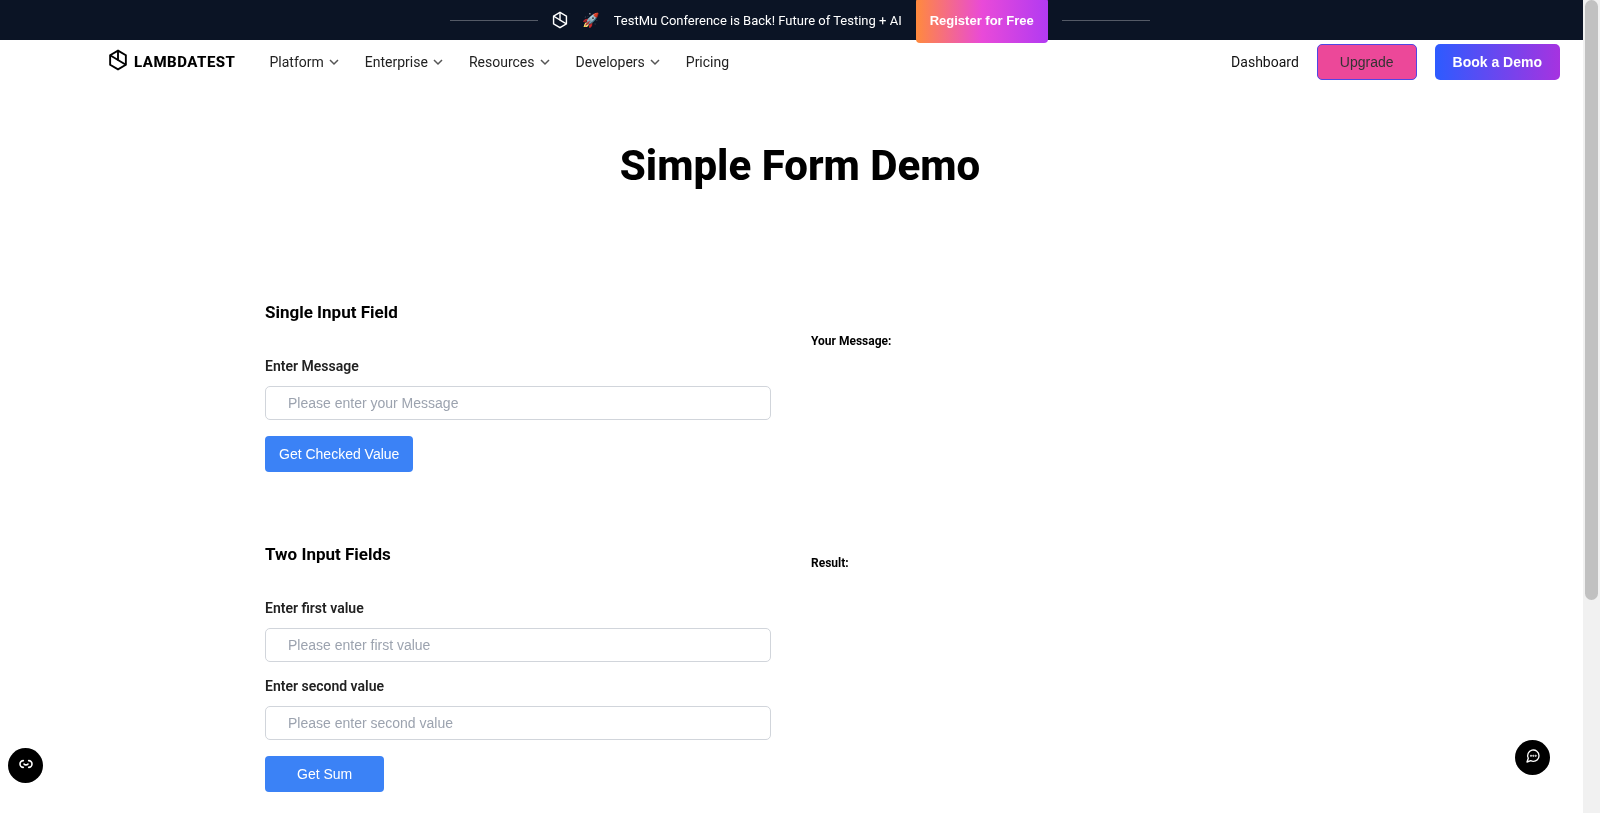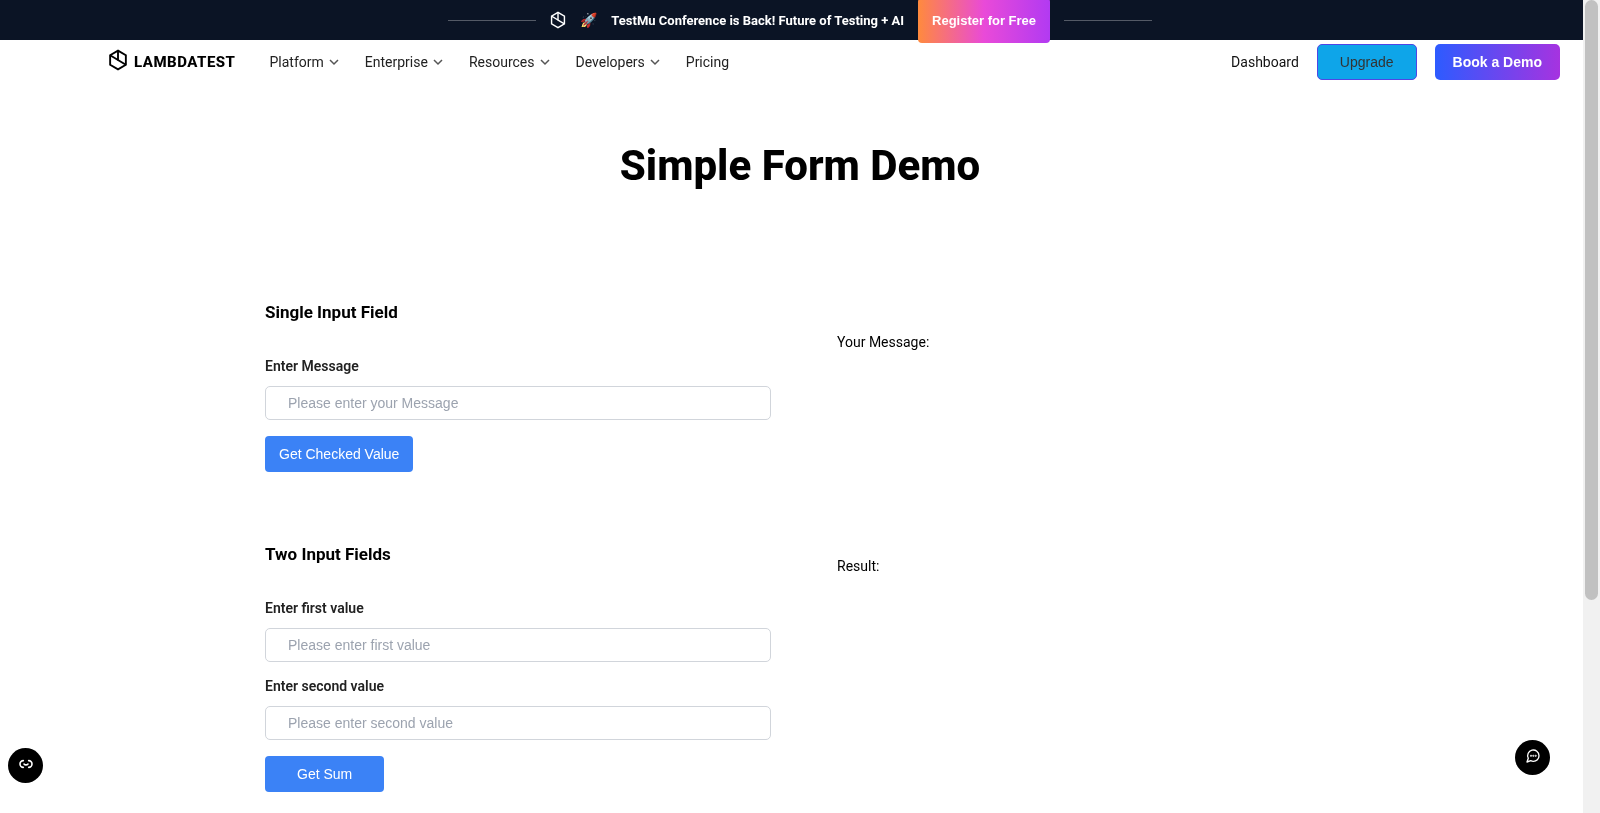--- a/index.html
+++ b/index.html
@@ -2,51 +2,51 @@
 <html><head>
   <meta charset="utf-8">
   <style>
     * { margin: 0; padding: 0; box-sizing: border-box; }
     body { font-family: -apple-system, BlinkMacSystemFont, "Segoe UI", Roboto, Helvetica, Arial, sans-serif; background: #fff; color: #000; width: 1600px; overflow-x: hidden; }
 
     
     .announce-bar { background: #0b1425; height: 40px; display: flex; align-items: center; justify-content: center; gap: 14px; color: #fff; font-size: 13px; }
     .announce-bar .line { width: 88px; height: 1px; background: rgba(255,255,255,0.3); }
     .announce-bar .rocket { font-size: 14px; }
-    .announce-bar .text { font-weight: 700; }
+    .announce-bar .text { font-weight: 400; }
     .announce-bar .register-btn { background: linear-gradient(90deg, #ff8a3d 0%, #e94ad8 50%, #b23af2 100%); color: #fff; border: none; padding: 15px 14px; border-radius: 4px; font-size: 13px; font-weight: 600; cursor: pointer; }
     .announce-logo-svg { display: inline-flex; }
 
     
     .main-header { display: flex; align-items: center; padding: 4px 40px 12px 40px; border-bottom: 1px solid rgba(0,0,0,0); }
     .brand { display: flex; align-items: center; gap: 6px; margin-right: 34px; margin-left: 68px; }
     .brand .logotext { font-weight: 800; letter-spacing: 0.5px; font-size: 15px; }
     .nav-menu { display: flex; gap: 26px; }
     .nav-item { display: flex; align-items: center; gap: 5px; font-size: 14px; color: #222; cursor: pointer; }
     .nav-item .chev { color: #555; }
     .spacer { flex: 1; }
     .right-nav { display: flex; align-items: center; gap: 18px; }
     .dash-link { font-size: 14px; color: #111; cursor: pointer; }
-    .btn-outline { border: 1px solid #4f46e5; color: #333; background: #0ea5e9; padding: 9px 22px; border-radius: 5px; font-size: 14px; font-weight: 500; cursor: pointer; }
+    .btn-outline { border: 1px solid #4f46e5; color: #333; background: #ec4899; padding: 9px 22px; border-radius: 5px; font-size: 14px; font-weight: 500; cursor: pointer; }
     .btn-primary { background: linear-gradient(90deg, #2d5bff 0%, #a633e0 100%); color: #fff; border: none; padding: 10px 18px; border-radius: 5px; font-size: 14px; font-weight: 600; cursor: pointer; }
 
     
     .page-title { text-align: center; font-size: 42px; font-weight: 800; margin-top: 48px; }
 
     
     .content { width: 1070px; margin: 0 auto; display: flex; gap: 40px; margin-top: 112px; }
     .left-col { width: 506px; }
     .right-col { flex: 1; padding-top: 32px; }
     .section-title { font-size: 17px; font-weight: 700; margin-bottom: 36px; }
     .field-label { font-size: 14px; font-weight: 600; color: #222; margin-bottom: 12px; display: block; }
     .text-input { width: 100%; border: 1px solid #d1d5db; border-radius: 5px; padding: 8px 22px; font-size: 14px; color: #111; }
     .text-input::placeholder { color: #9ca3af; }
     .btn-teal { background: #3b82f6; color: #fff; border: none; padding: 10px 14px; border-radius: 4px; font-size: 14px; font-weight: 500; margin-top: 16px; cursor: pointer; }
     .btn-teal.small { padding: 10px 32px; }
-    .right-label { font-size: 14px; font-weight: 400; margin-left: 26px; }
+    .right-label { font-size: 12px; font-weight: 700; }
     .section-gap { height: 72px; }
     .field-gap { height: 16px; }
 
     
     .right-scroll-track { position: fixed; top: 0; right: 0; width: 17px; height: 813px; background: #f1f1f1; }
     .right-scroll-thumb { position: absolute; left: 2px; width: 13px; border-radius: 7px; background: #c1c1c1; top: 0; height: 600px; }
 
     
     .float-btn { position: fixed; width: 35px; height: 35px; border-radius: 50%; background: #000; color: #fff; display: flex; align-items: center; justify-content: center; cursor: pointer; }
     .float-left { left: 8px; bottom: 30px; }

